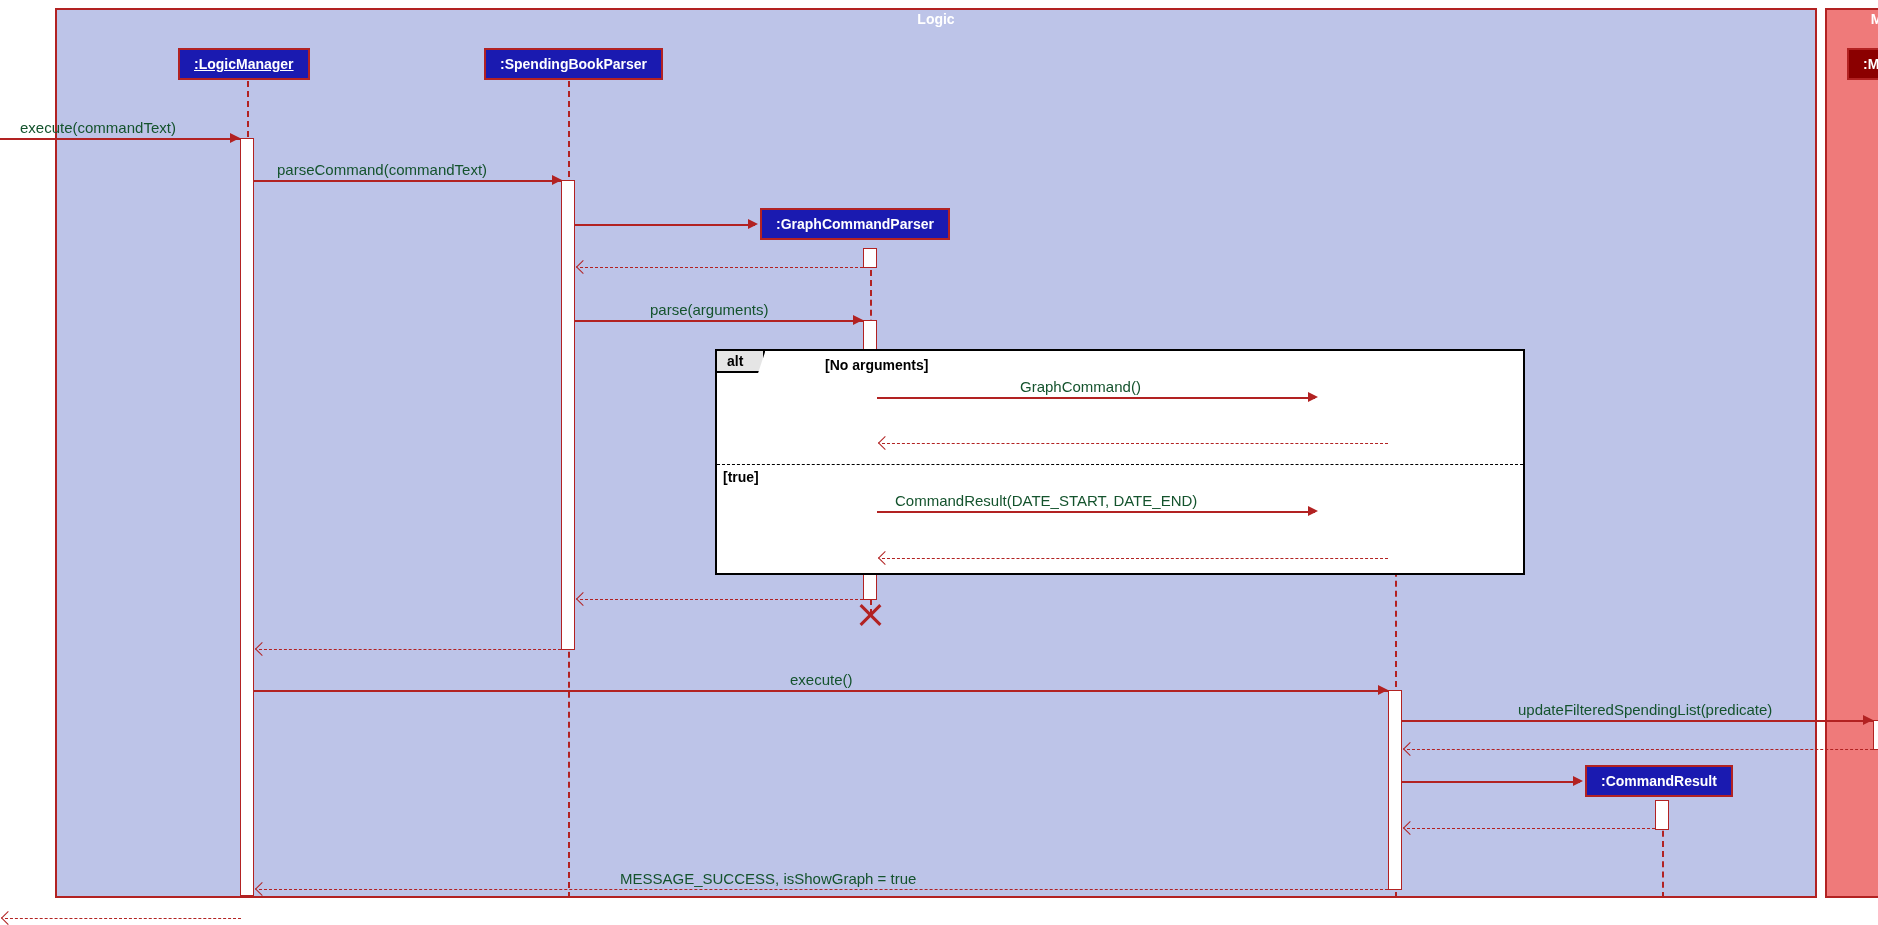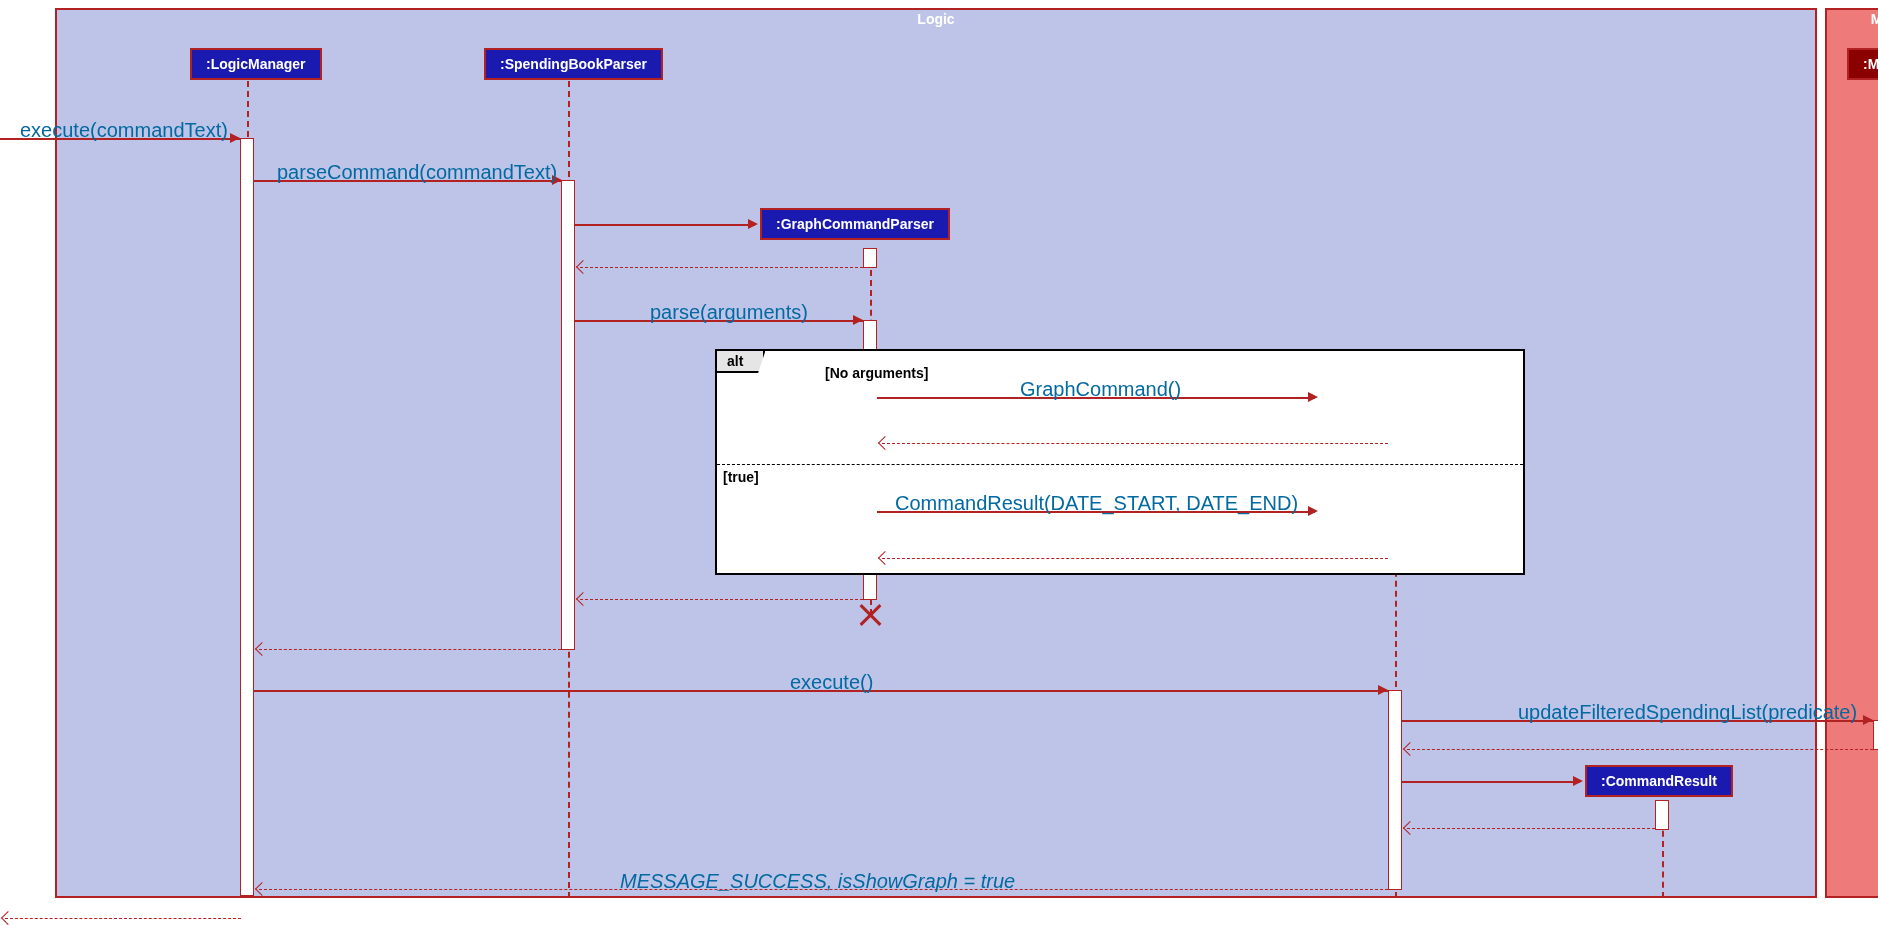--- a/index.html
+++ b/index.html
@@ -96,22 +96,22 @@
 .arrow-head-open-left {
   position: absolute;
   width: 10px;
   height: 10px;
   border-top: 1.5px solid #B22222;
   border-left: 1.5px solid #B22222;
   transform: rotate(-45deg);
 }
 .msg-label {
   position: absolute;
-  font-size: 20px;
-  color: #0369a1;
+  font-size: 15px;
+  color: #14532d;
   white-space: nowrap;
 }
 .alt-box {
   position: absolute;
   background: #fff;
   border: 2px solid #000;
 }
 .alt-tab {
   position: absolute;
   top: 0;
@@ -163,41 +163,41 @@
   <div class="frame model-frame">
     <div class="frame-header">Model</div>
   </div>
 
   <div class="lifeline" style="left:247px; top:81px; height:817px;"></div>
   <div class="lifeline" style="left:568px; top:81px; height:817px;"></div>
   <div class="lifeline" style="left:870px; top:250px; height:365px;"></div>
   <div class="lifeline" style="left:1395px; top:420px; height:478px;"></div>
   <div class="lifeline" style="left:1662px; top:800px; height:98px;"></div>
 
-  <div class="participant" style="left:190px; top:48px;">:LogicManager</div>
+  <div class="participant" style="left:178px; top:48px;text-decoration:underline;">:LogicManager</div>
   <div class="participant" style="left:484px; top:48px;">:SpendingBookParser</div>
   <div class="participant" style="left:760px; top:208px;">:GraphCommandParser</div>
   <div class="participant" style="left:1320px; top:380px;">:GraphCommand</div>
   <div class="participant" style="left:1320px; top:495px;">:GraphCommand</div>
   <div class="participant" style="left:1585px; top:765px;">:CommandResult</div>
   <div class="participant participant-model" style="left:1847px; top:48px;">:Model</div>
 
   <div class="activation" style="left:240px; top:138px; height:758px;"></div>
   <div class="activation" style="left:561px; top:180px; height:470px;"></div>
   <div class="activation" style="left:863px; top:248px; height:20px;"></div>
   <div class="activation" style="left:863px; top:320px; height:280px;"></div>
   <div class="activation" style="left:1388px; top:415px; height:30px;"></div>
   <div class="activation" style="left:1388px; top:530px; height:30px;"></div>
   <div class="activation" style="left:1388px; top:690px; height:200px;"></div>
   <div class="activation" style="left:1655px; top:800px; height:30px;"></div>
   <div class="activation" style="left:1873px; top:720px; height:30px;"></div>
 
   <div class="alt-box" style="left:715px; top:349px; width:810px; height:226px;">
     <div class="alt-tab">alt</div>
-    <div class="alt-guard" style="left:108px; top:14px;text-align:center;">[No arguments]</div>
+    <div class="alt-guard" style="left:108px; top:6px;text-align:center;">[No arguments]</div>
     <div class="alt-separator" style="left:0; top:113px; width:806px;"></div>
     <div class="alt-guard" style="left:6px; top:118px;">[true]</div>
   </div>
 
   <div class="arrow" style="left:0; top:138px; width:240px;"></div>
   <div class="arrow-head-right" style="left:230px; top:133px;"></div>
   <div class="msg-label" style="left:20px; top:119px;">execute(commandText)</div>
 
   <div class="arrow" style="left:254px; top:180px; width:308px;"></div>
   <div class="arrow-head-right" style="left:552px; top:175px;"></div>
@@ -247,18 +247,18 @@
   <div class="arrow-head-open-left" style="left:1405px; top:744px;"></div>
 
   <div class="arrow" style="left:1402px; top:781px; width:178px;"></div>
   <div class="arrow-head-right" style="left:1573px; top:776px;"></div>
 
   <div class="arrow-dashed" style="left:1407px; top:828px; width:248px;"></div>
   <div class="arrow-head-open-left" style="left:1405px; top:823px;"></div>
 
   <div class="arrow-dashed" style="left:259px; top:889px; width:1129px;"></div>
   <div class="arrow-head-open-left" style="left:257px; top:884px;"></div>
-  <div class="msg-label" style="left:620px; top:870px;font-style:italic;">MESSAGE_SUCCESS, isShowGraph = true</div>
+  <div class="msg-label" style="left:620px; top:870px;">MESSAGE_SUCCESS, isShowGraph = true</div>
 
   <div class="arrow-dashed" style="left:5px; top:918px; width:236px;"></div>
   <div class="arrow-head-open-left" style="left:3px; top:913px;"></div>
 
 </div>
 
 </body></html>

